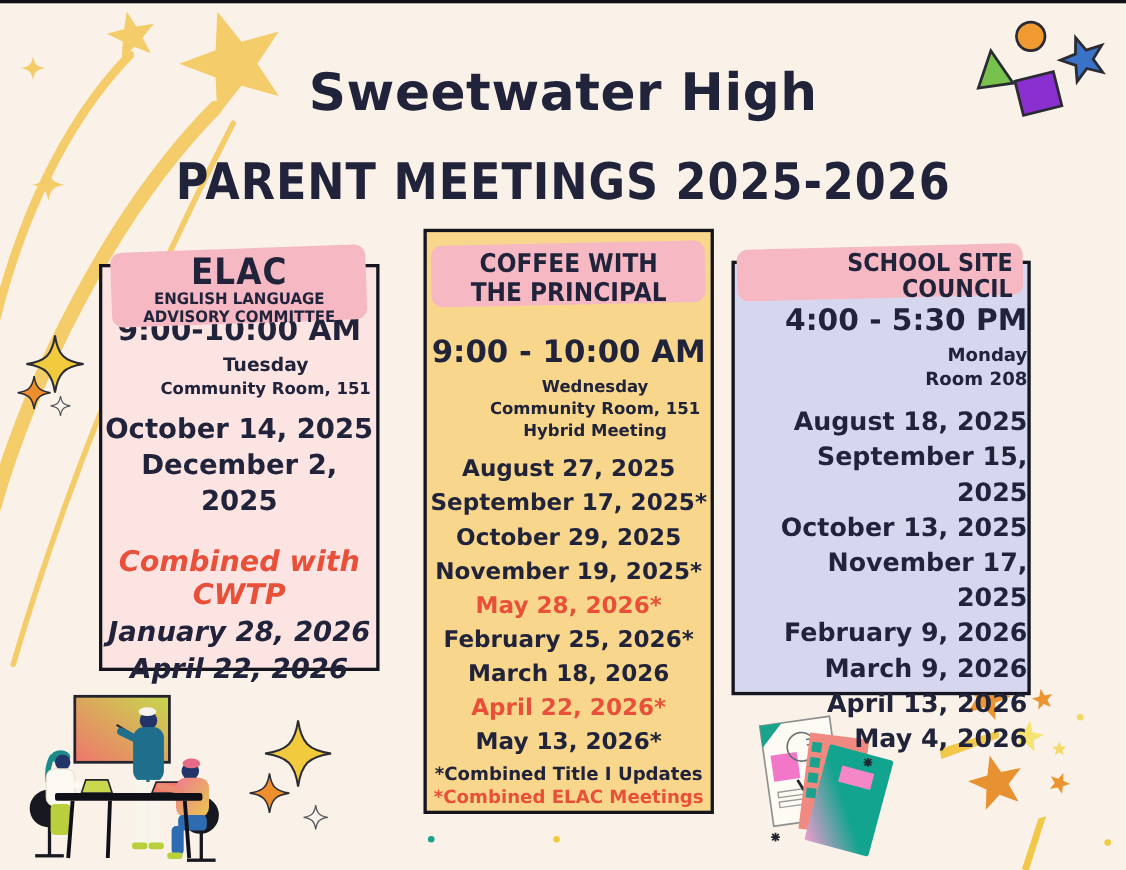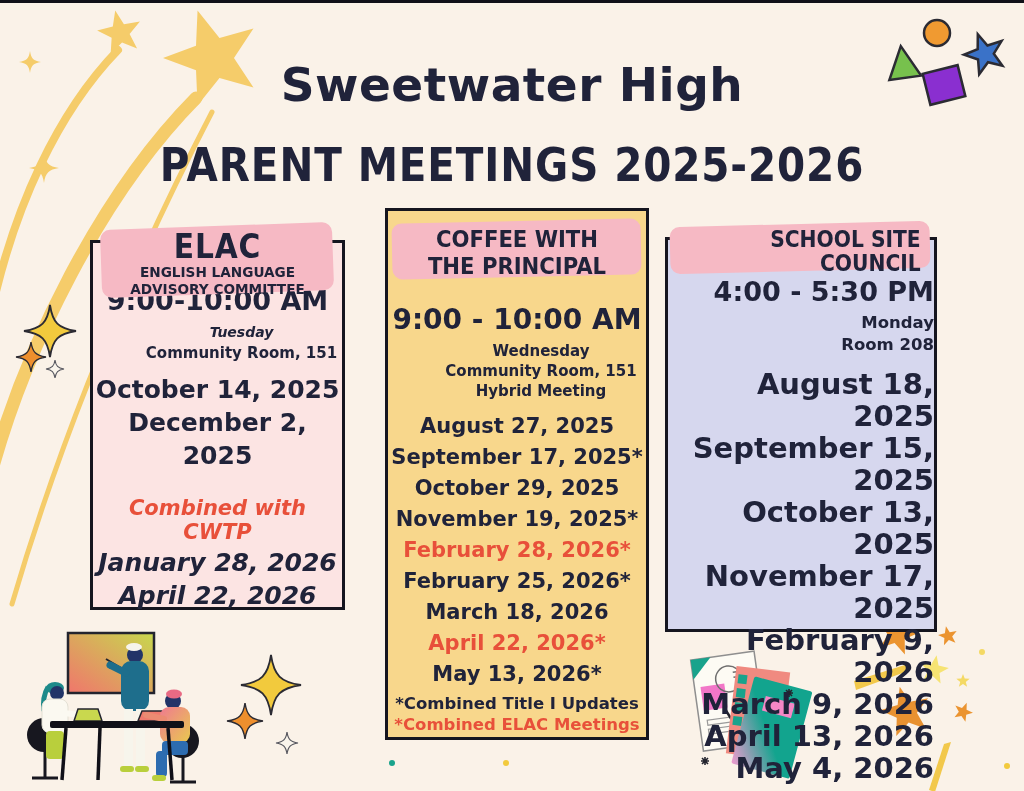--- a/index.html
+++ b/index.html
@@ -45,33 +45,33 @@
   .card-coffee .card-title { font-size:23.5px; line-height:27px; padding:0 28px; }
   .card-ssc    .card-title { font-size:22.5px; line-height:24px; }
 
   .time { font-size:27px; font-weight:800; }
   .card-elac   .time { margin-top:42px; }
   .card-coffee .time { margin-top:92px; font-size:28px; }
   .card-ssc    .time { margin-top:36px; }
 
   .details { margin-top:5px;padding-left:48px; }
   .detail    { font-size:15px; font-weight:700; line-height:20px; }
-  .detail.lg { font-size:14px; line-height:22px;font-style:italic; }
+  .detail.lg { font-size:17px; line-height:22px; }
   .card-ssc .detail { font-size:16.5px; line-height:22px; }
 
   .bigdates { margin-top:10px; }
   .bigdates div { font-size:25px; font-weight:800; line-height:33px; }
   .bigdates.italic div { font-style:italic; }
-  .note { margin-top:24px; font-size:21px; font-weight:800; font-style:italic; color:var(--red,#e8503a); }
+  .note { margin-top:24px; font-size:26px; font-weight:800; font-style:italic; color:var(--red,#e8503a); }
 
   .dates div { font-weight:800; }
   .card-coffee .dates { margin-top:10px; }
   .card-coffee .dates div { font-size:21px; line-height:31px; }
   .card-ssc .dates { margin-top:12px; }
-  .card-ssc .dates div { font-size:29px; line-height:32px;padding-left:24px; }
+  .card-ssc .dates div { font-size:23px; line-height:32px;padding-left:24px; }
   .foot { margin-top:3px; }
   .foot div { font-size:16.5px; line-height:21px; font-weight:800; }
   .dates .red, .foot .red { color:var(--red,#e8503a); }
 </style>
 </head>
 <body>
 
 <div class="canvas">
   <div class="top-strip"></div>
 
@@ -240,21 +240,21 @@
     <div class="details">
       <div class="detail">Wednesday</div>
       <div class="detail">Community Room, 151</div>
       <div class="detail">Hybrid Meeting</div>
     </div>
     <div class="dates">
       <div class="">August 27, 2025</div>
       <div class="">September 17, 2025*</div>
       <div class="">October 29, 2025</div>
       <div class="">November 19, 2025*</div>
-      <div class="red">February 28, 2026*</div>
+      <div class="red">May 28, 2026*</div>
       <div class="">February 25, 2026*</div>
       <div class="">March 18, 2026</div>
       <div class="red">April 22, 2026*</div>
       <div class="">May 13, 2026*</div>
     </div>
     <div class="foot">
       <div class="">*Combined Title I Updates</div>
       <div class="red">*Combined ELAC Meetings</div>
     </div>
   </article>

